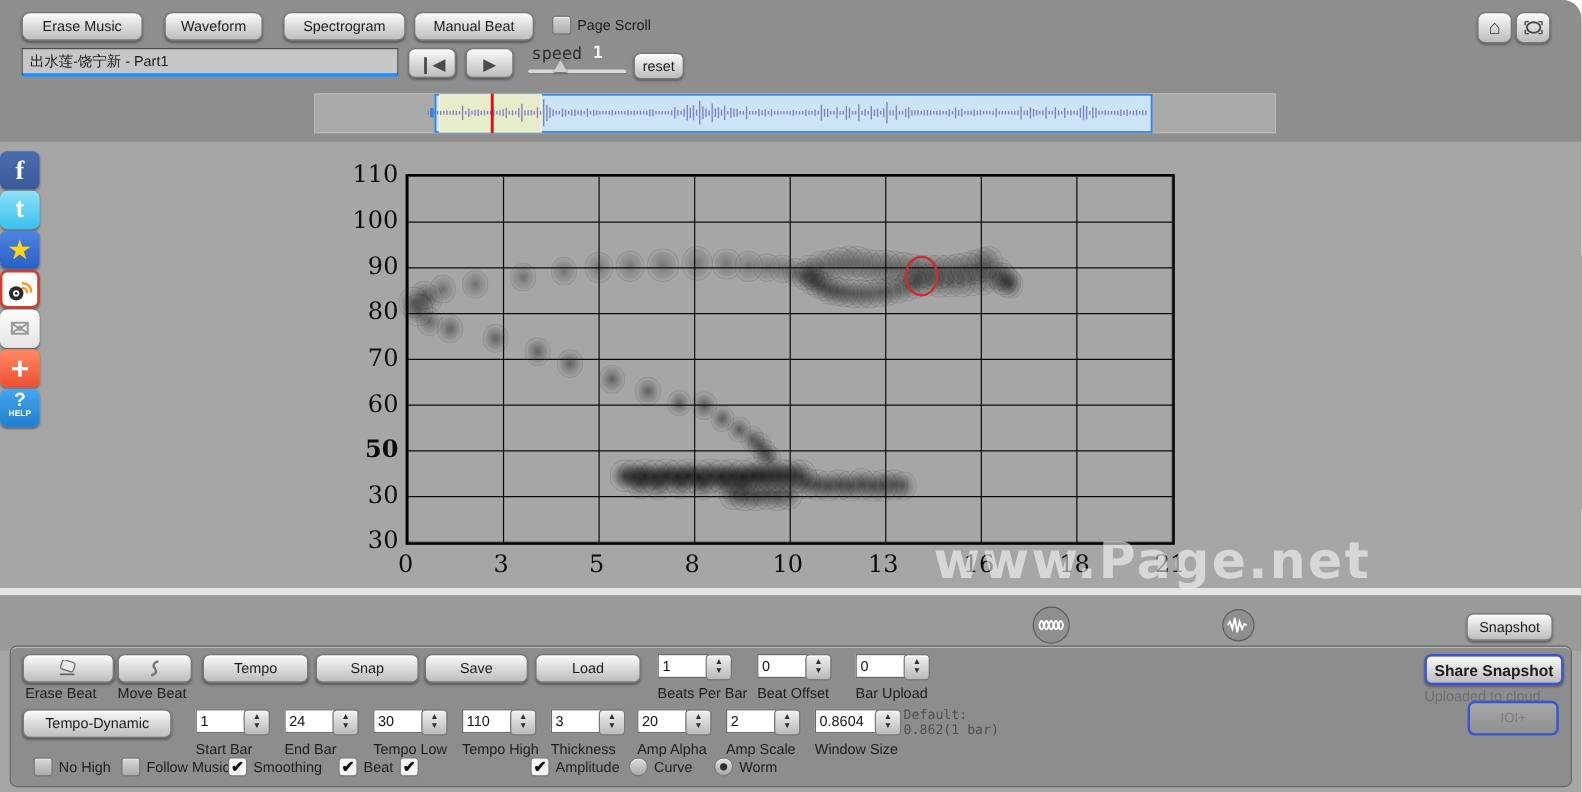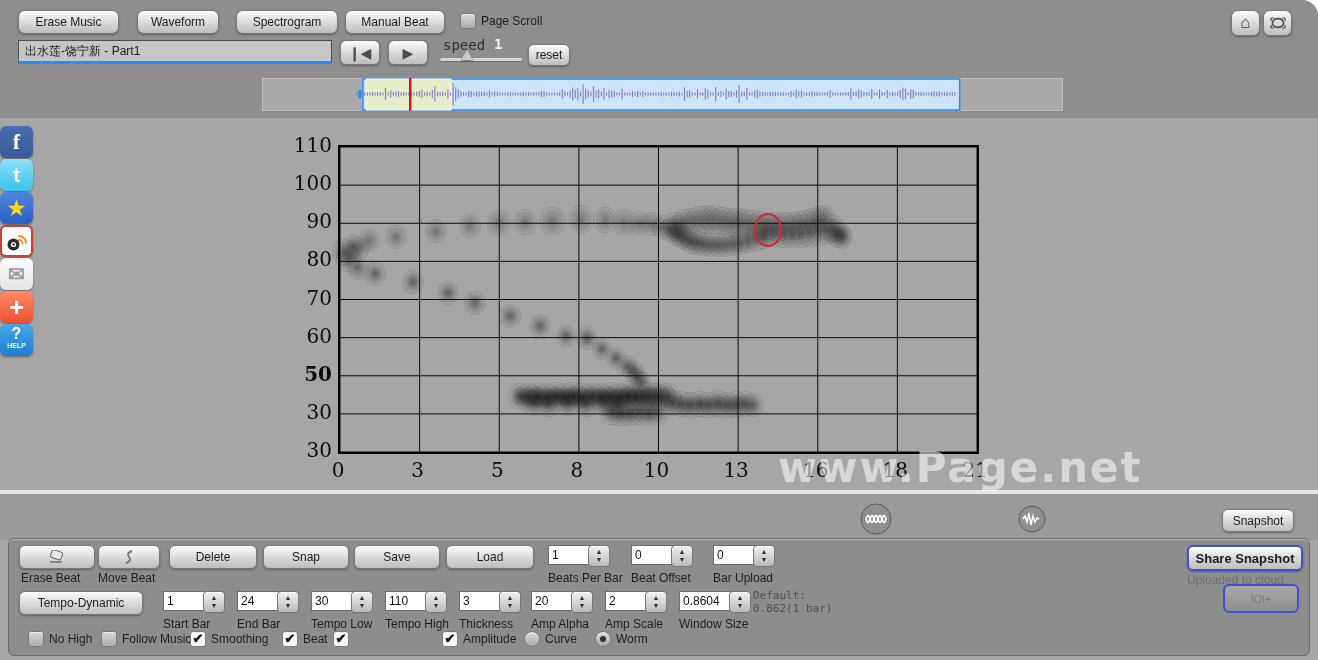--- a/index.html
+++ b/index.html
@@ -2,21 +2,21 @@
 <html><head>
 <meta charset="utf-8">
 <style>
   html,body{margin:0;padding:0;background:#ffffff;}
   .app{position:relative;width:1318px;height:660px;background:#a6a6a6;overflow:hidden;
        border-top-right-radius:16px;font-family:"Liberation Sans",sans-serif;
        -webkit-user-select:none;user-select:none;}
   .topbar{position:absolute;left:0;top:0;width:1318px;height:70px;background:#8e8e8e;}
   .stripband{position:absolute;left:0;top:70px;width:1318px;height:48px;background:#8e8e8e;border-bottom:1px solid #7c7c7c;}
   .mainarea{position:absolute;left:0;top:118px;width:1318px;height:372px;background:#a6a6a6;}
-  .statusrow{position:absolute;left:0;top:490px;width:1318px;height:46px;background:#9a9a9a;border-top:4px solid #e5e5e5;}
+  .statusrow{position:absolute;left:0;top:490px;width:1318px;height:46px;background:#9a9a9a;border-top:6px solid #e5e5e5;}
   .bottompanel{position:absolute;left:8px;top:538px;width:1300px;height:116px;background:#8d8d8d;
        border:1px solid #6a6a6a;border-radius:6px;box-shadow:inset 0 1px 0 #b9b9b9;}
   .btn{position:absolute;display:flex;align-items:center;justify-content:center;
        background:linear-gradient(#fcfcfc,#dedede 45%,#bdbdbd);border:1px solid #777;border-radius:6px;
        font-size:12px;color:#1c1c1c;box-shadow:0 1px 2px rgba(0,0,0,.35), inset 0 1px 0 #fff;cursor:pointer;white-space:nowrap;}
   .tab{height:22px;border-radius:7px;}
   .sq{width:27px;height:24px;border-radius:7px;font-size:15px;color:#3c3c3c;}
   .trackinput{position:absolute;left:18px;top:40px;width:300px;height:20px;background:#c6c6c6;
        border:1px solid #4e4e4e;border-bottom:3px solid #1f8fff;font-size:12px;color:#1a1a1a;
        padding:0 6px;font-family:"Liberation Sans",sans-serif;}
@@ -345,21 +345,21 @@
         </svg>
     </div>
     <div class="lbl" style="left:12px;top:32px;">Erase Beat</div>
     <div class="btn" style="left:89px;top:6px;width:60px;height:22px;">
       <svg width="16" height="16" viewBox="0 0 16 16">
           <path d="M11 2 q-6 2 -3 6 t-3 6" fill="none" stroke="#777" stroke-width="2"></path>
         </svg>
     </div>
     <div class="lbl" style="left:89px;top:32px;">Move Beat</div>
     <div class="btn" style="left:160px;top:6px;width:86px;height:22px;">
-        <span>Delete</span>
+        <span>Tempo</span>
       </div>
     <div class="btn" style="left:254px;top:6px;width:84px;height:22px;">
         <span>Snap</span>
       </div>
     <div class="btn" style="left:345px;top:6px;width:84px;height:22px;">
         <span>Save</span>
       </div>
     <div class="btn" style="left:437px;top:6px;width:86px;height:22px;">
         <span>Load</span>
       </div>

